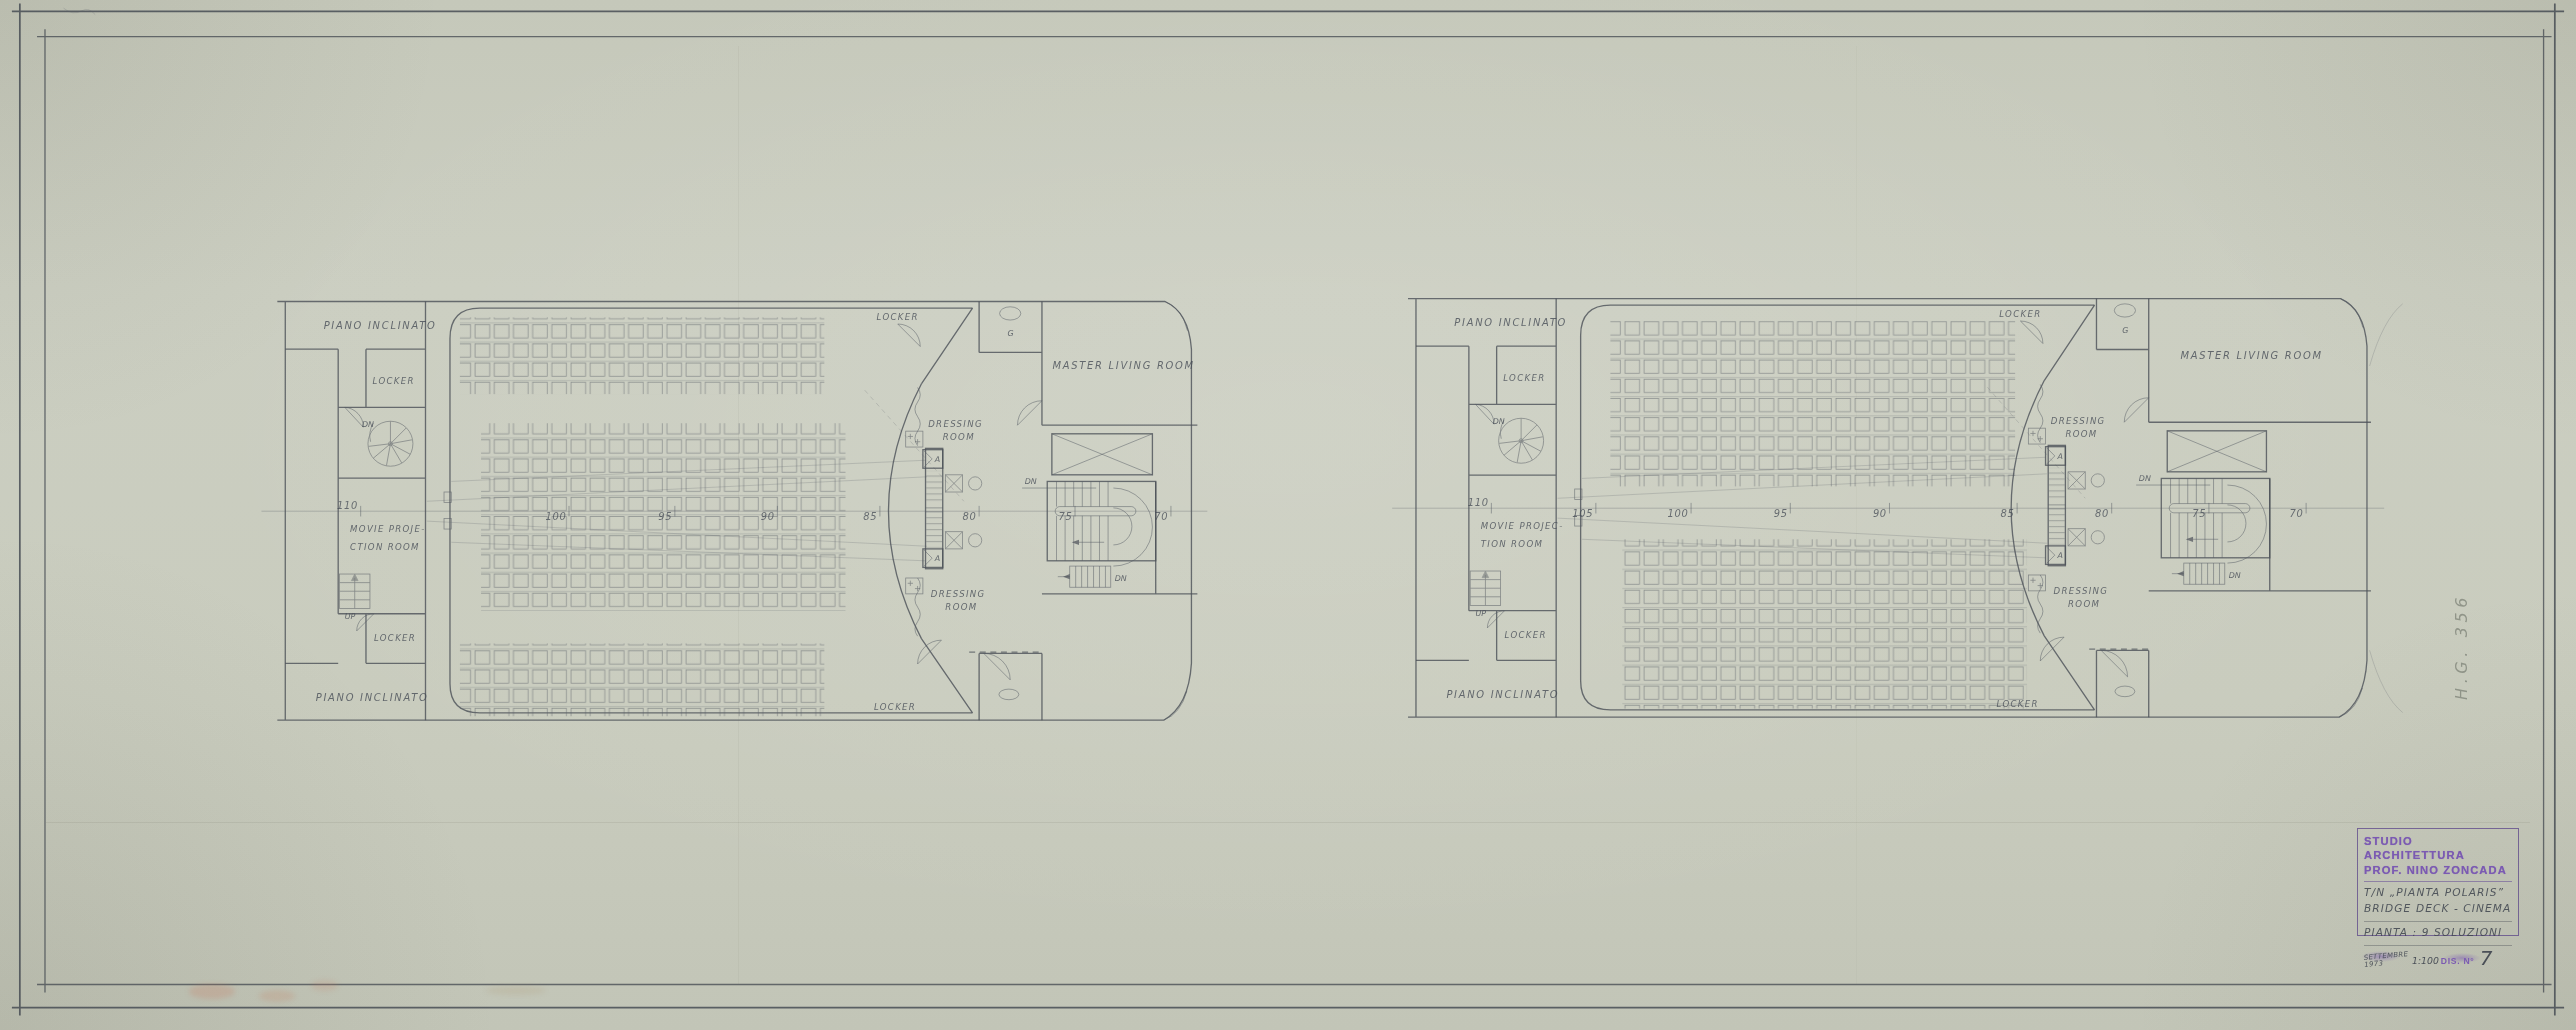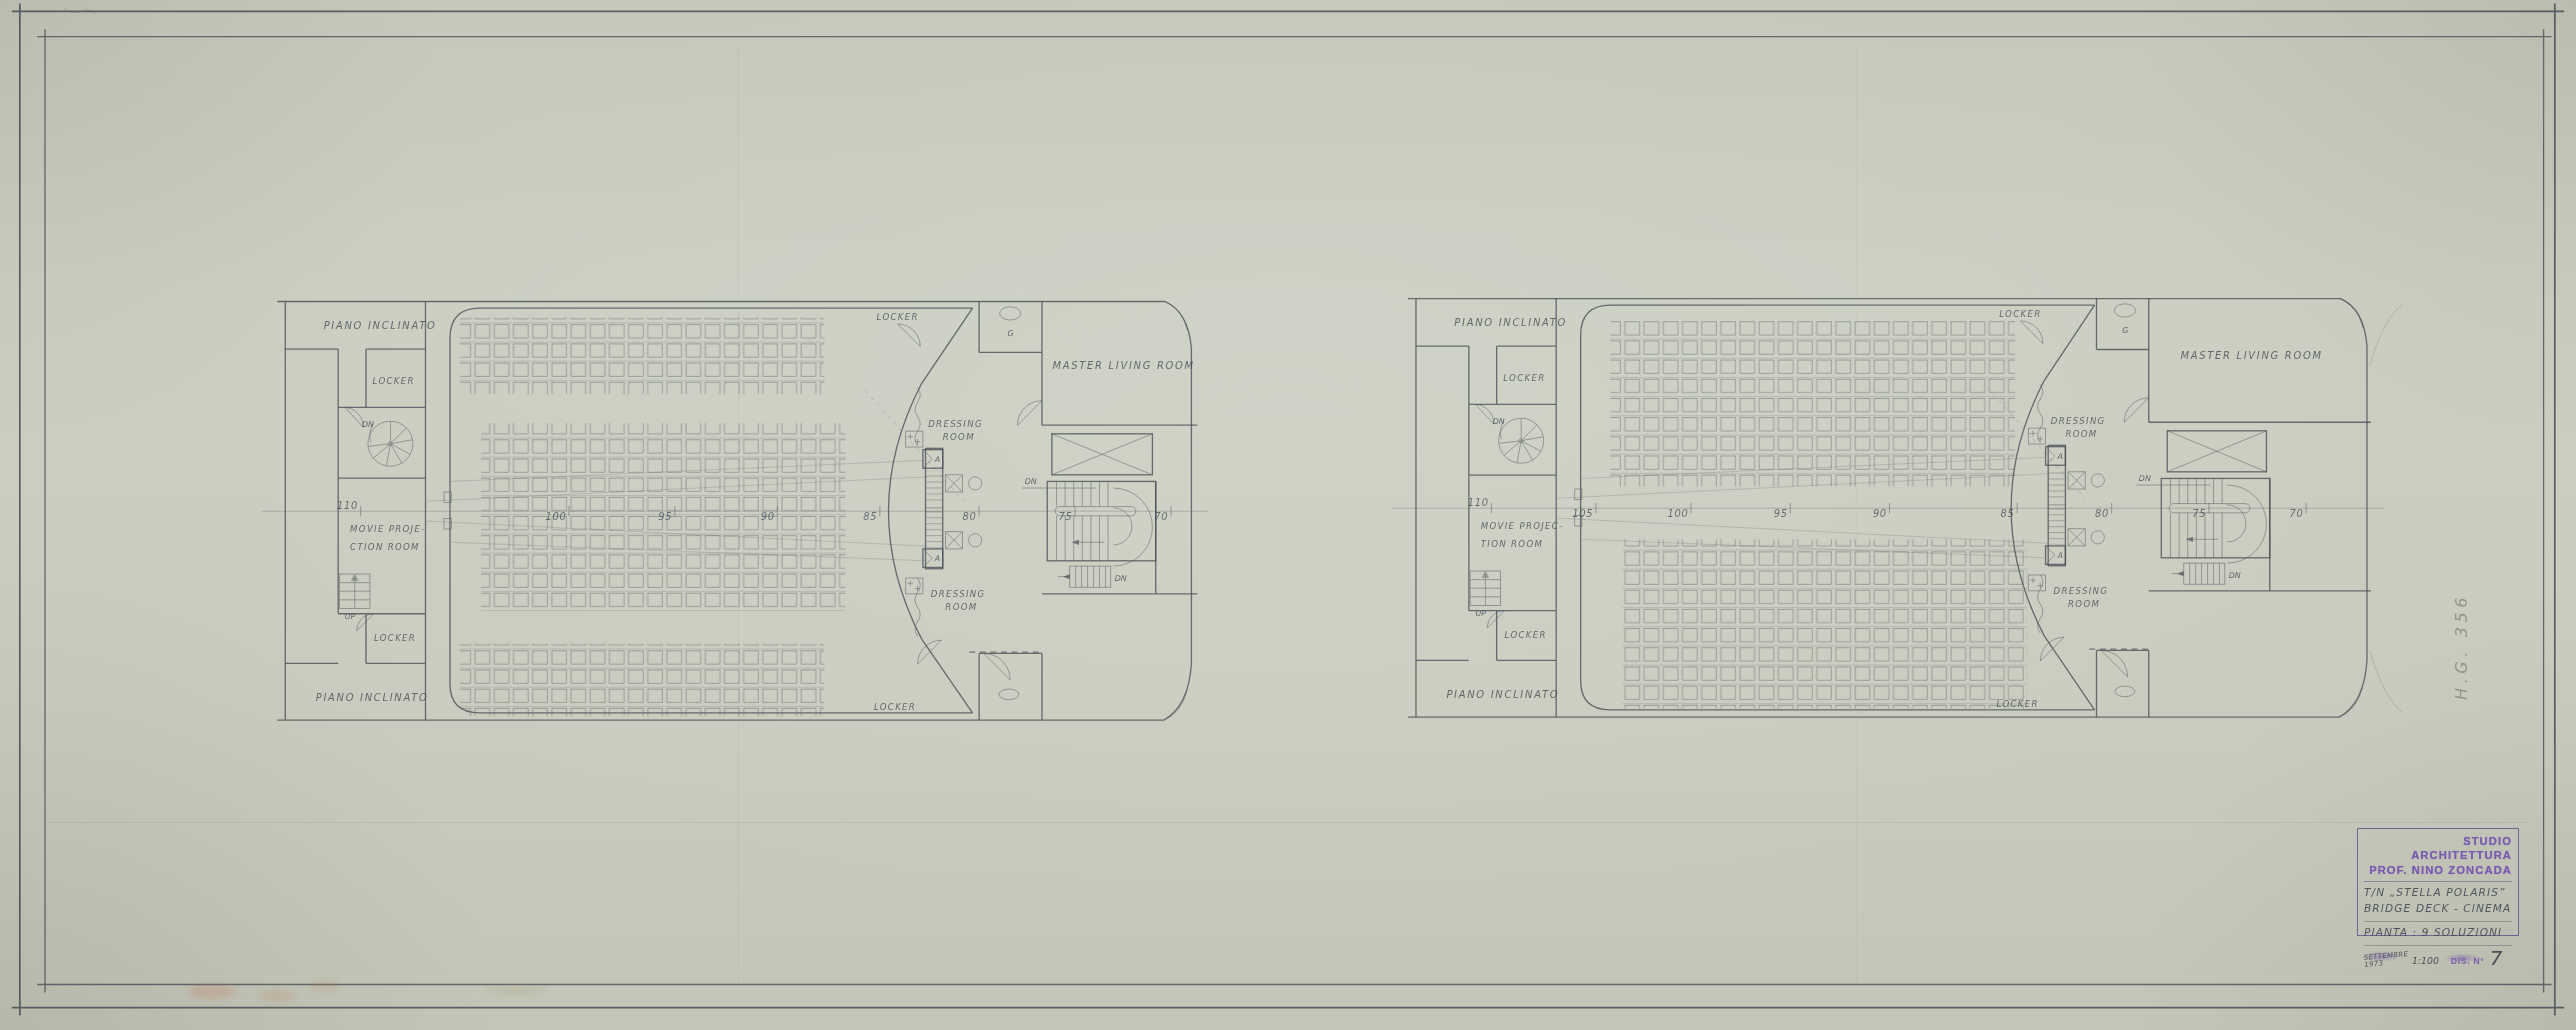--- a/index.html
+++ b/index.html
@@ -24,31 +24,31 @@
   .lbl.sm{font-size:13px;letter-spacing:2px;}
   .num{font:italic 15px "DejaVu Sans",sans-serif;letter-spacing:1px;
        fill:#454b55;opacity:.75;}
   .glyph{font:italic 12px "DejaVu Sans",sans-serif;fill:#454b55;opacity:.8;}
   
   .titleblock{position:absolute;left:2357px;top:828px;width:148px;height:97px;
     border:1.7px solid rgba(88,64,136,.72);padding:4.6px 6px 4px 6px;}
   .tb-head{color:#7b5ab2;font-family:"Liberation Sans",sans-serif;font-weight:bold;
     font-size:11.2px;letter-spacing:1.1px;line-height:1.3;
     text-shadow:0 0 0.7px rgba(123,90,178,.8);
-    border-bottom:1.3px solid rgba(100,75,150,.55);padding-bottom:3.3px;text-align:right;}
+    border-bottom:1.3px solid rgba(100,75,150,.55);padding-bottom:3.3px;}
   .pline{font:italic 10.6px "DejaVu Sans",sans-serif;color:#3e444e;opacity:.85;
     letter-spacing:1.1px;margin-top:4px;white-space:nowrap;}
   .pline.ul{border-bottom:1px solid rgba(70,75,85,.45);padding-bottom:7px;}
   .tb-bottom{display:flex;align-items:flex-end;margin-top:4.6px;position:relative;}
   .tb-date{font:italic 7px "DejaVu Sans",sans-serif;color:#3e444e;opacity:.85;
     width:44px;line-height:.95;transform:rotate(-5deg);letter-spacing:0.3px;}
   .tb-scale{font:italic 9.3px "DejaVu Sans",sans-serif;color:#3e444e;opacity:.9;
     margin-left:4px;}
   .tb-dis{color:#7b5ab2;font-family:"Liberation Sans",sans-serif;font-weight:bold;
-    font-size:8.6px;letter-spacing:0.7px;filter:blur(0.5px);margin-left:12px;}
+    font-size:8.6px;letter-spacing:0.7px;filter:blur(0.5px);margin-left:2px;}
   .tb-no{font:italic 20px "DejaVu Sans",sans-serif;color:#3e444e;opacity:.9;
     margin-left:5.3px;line-height:.8;}
   .blob{position:absolute;background:radial-gradient(rgba(123,90,178,.5),rgba(123,90,178,0) 70%);
     filter:blur(0.7px);pointer-events:none;}
   
   .sidenote{position:absolute;left:2452px;top:561px;height:139px;
     writing-mode:vertical-rl;transform:rotate(180deg);
     font:italic 16px "DejaVu Sans",sans-serif;letter-spacing:4.6px;
     color:#595f55;opacity:.5;}
   
@@ -363,21 +363,21 @@
     <text class="lbl sm" x="970" y="474">DRESSING</text>
     <text class="lbl sm" x="992" y="494">ROOM</text>
     <text class="lbl sm" x="884" y="646">LOCKER</text>
   </svg>
 
   <div class="titleblock">
     <div class="tb-head">
       <div>STUDIO ARCHITETTURA</div>
       <div>PROF. NINO ZONCADA</div>
     </div>
-    <div class="pline">T/N „STELLA POLARIS”</div>
+    <div class="pline">T/N „PIANTA POLARIS”</div>
     <div class="pline ul">BRIDGE DECK - CINEMA</div>
     <div class="pline ul">PIANTA : 9 SOLUZIONI</div>
     <div class="tb-bottom">
       <span class="blob" style="left:-2.6px;top:1.3px;width:40px;height:10.6px;"></span>
       <span class="blob" style="left:79px;top:2.6px;width:38px;height:10.6px;"></span>
       <span class="tb-date">SETTEMBRE 1973</span>
       <span class="tb-scale">1:100</span>
       <span class="tb-dis">DIS. N°</span>
       <span class="tb-no">7</span>
     </div>

